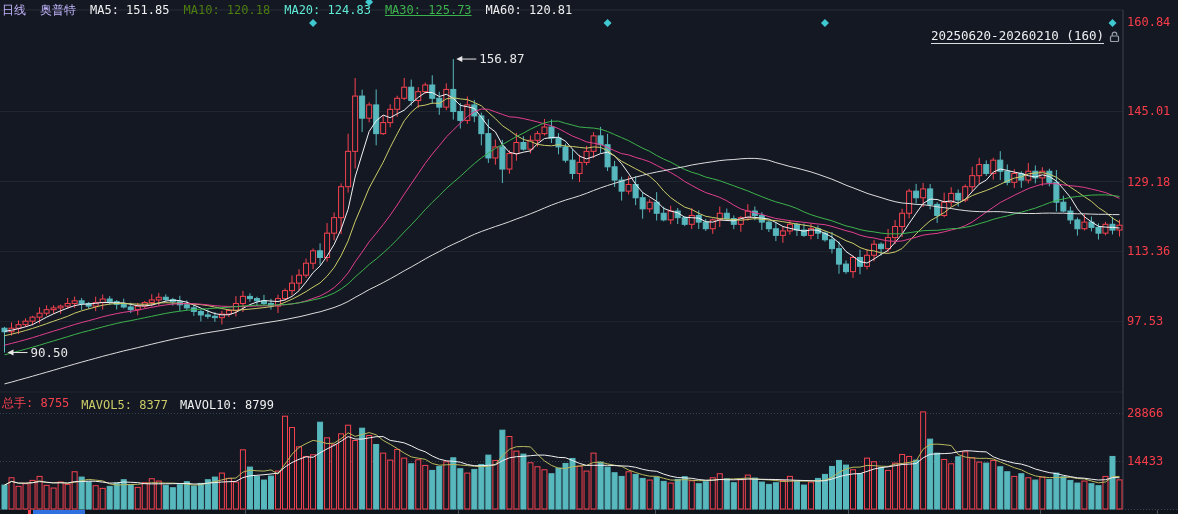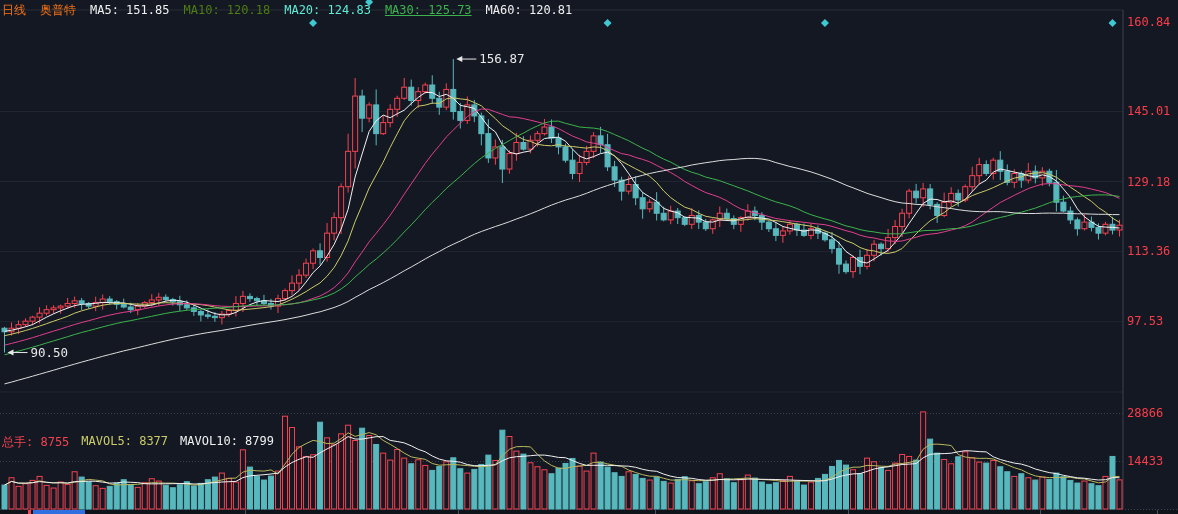--- a/index.html
+++ b/index.html
@@ -1,22 +1,22 @@
 <!DOCTYPE html>
 <html><head>
 <meta charset="utf-8">
 <style>
   html,body{margin:0;padding:0;background:#141823;}
   #app{position:relative;width:1178px;height:514px;background:#141823;overflow:hidden;
        font-family:"DejaVu Sans","Liberation Sans",sans-serif;}
   .hdr{position:absolute;left:2px;top:2px;display:flex;gap:14px;align-items:baseline;
        font-size:12px;white-space:nowrap;z-index:5;}
-  .hdr .t{color:#f97316;text-align:center;}
-  .vhdr{position:absolute;left:2px;top:395px;display:flex;gap:12px;align-items:flex-start;
-       font-size:12px;white-space:nowrap;z-index:5;margin-top:39px;}
+  .hdr .t{color:#c4b5fd;text-align:center;}
+  .vhdr{position:absolute;left:2px;top:395px;display:flex;gap:12px;align-items:flex-end;
+       font-size:12px;white-space:nowrap;z-index:5;}
   .num{font-family:"DejaVu Sans Mono","Liberation Mono",monospace;}
   .range{position:absolute;top:28px;right:57px;display:flex;align-items:center;gap:4px;z-index:5;cursor:pointer;}
   .range .lbl{color:#eef0f2;font-size:12.5px;border-bottom:1px solid #d9dde2;padding-bottom:0px;
        font-family:"DejaVu Sans Mono","Liberation Mono",monospace;}
   svg text{font-family:"DejaVu Sans Mono","Liberation Mono",monospace;}
 </style>
 </head>
 <body>
 
 <div id="app">
@@ -24,20 +24,29 @@
   <div class="hdr">
     <span class="t">日线</span>
     <span class="t">奥普特</span>
     <span class="num" style="color: rgb(240, 240, 240);">MA5: 151.85</span>
     <span class="num" style="color: #4d7c0f;">MA10: 120.18</span>
     <span class="num" style="color: #5eead4;">MA20: 124.83</span>
     <span class="num" style="color: rgb(60, 179, 76); text-decoration: underline;">MA30: 125.73</span>
     <span class="num" style="color: rgb(240, 240, 240); text-align: center;">MA60: 120.81</span>
   </div>
 
+  <div class="range">
+    <span class="lbl">20250620-20260210 (160)</span>
+    <span style="display:inline-flex;">
+      <svg width="13" height="13" viewBox="0 0 13 13">
+        <rect x="2.5" y="6" width="8" height="5.5" rx="1" fill="none" stroke="#9aa3ad" stroke-width="1.2"></rect>
+        <path d="M4.2,6 V4.4 A2.3,2.3 0 0 1 8.8,4.4 V5.2" fill="none" stroke="#9aa3ad" stroke-width="1.2"></path>
+      </svg>
+    </span>
+  </div>
 
   <div class="vhdr">
     <span class="num" style="color: rgb(245, 66, 79);">总手: 8755</span>
     <span class="num" style="color: rgb(203, 203, 103);">MAVOL5: 8377</span>
     <span class="num" style="color: rgb(240, 240, 240);">MAVOL10: 8799</span>
   </div>
 
   <svg id="chart" width="1178" height="514" style="position:absolute;left:0;top:0;">
       <g>
         <line x1="0" y1="10" x2="1123" y2="10" stroke="#262d38" stroke-width="1"></line>

